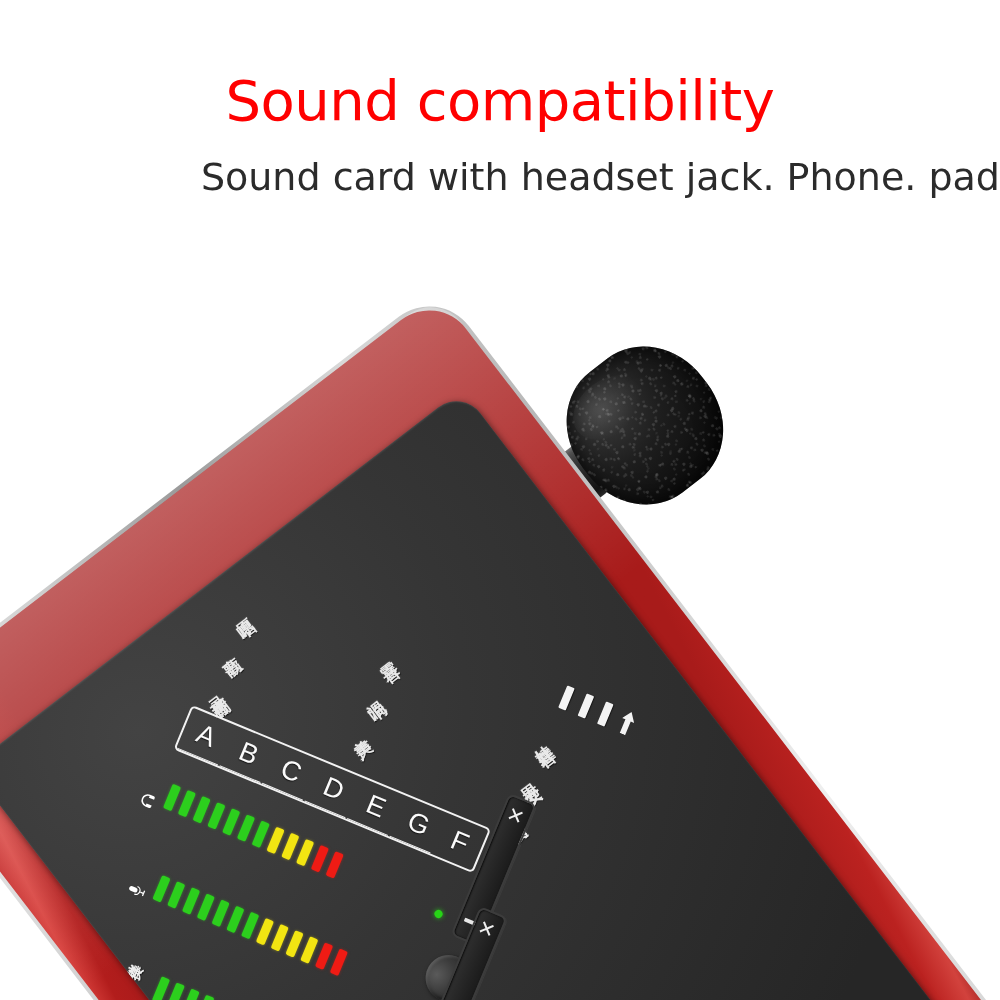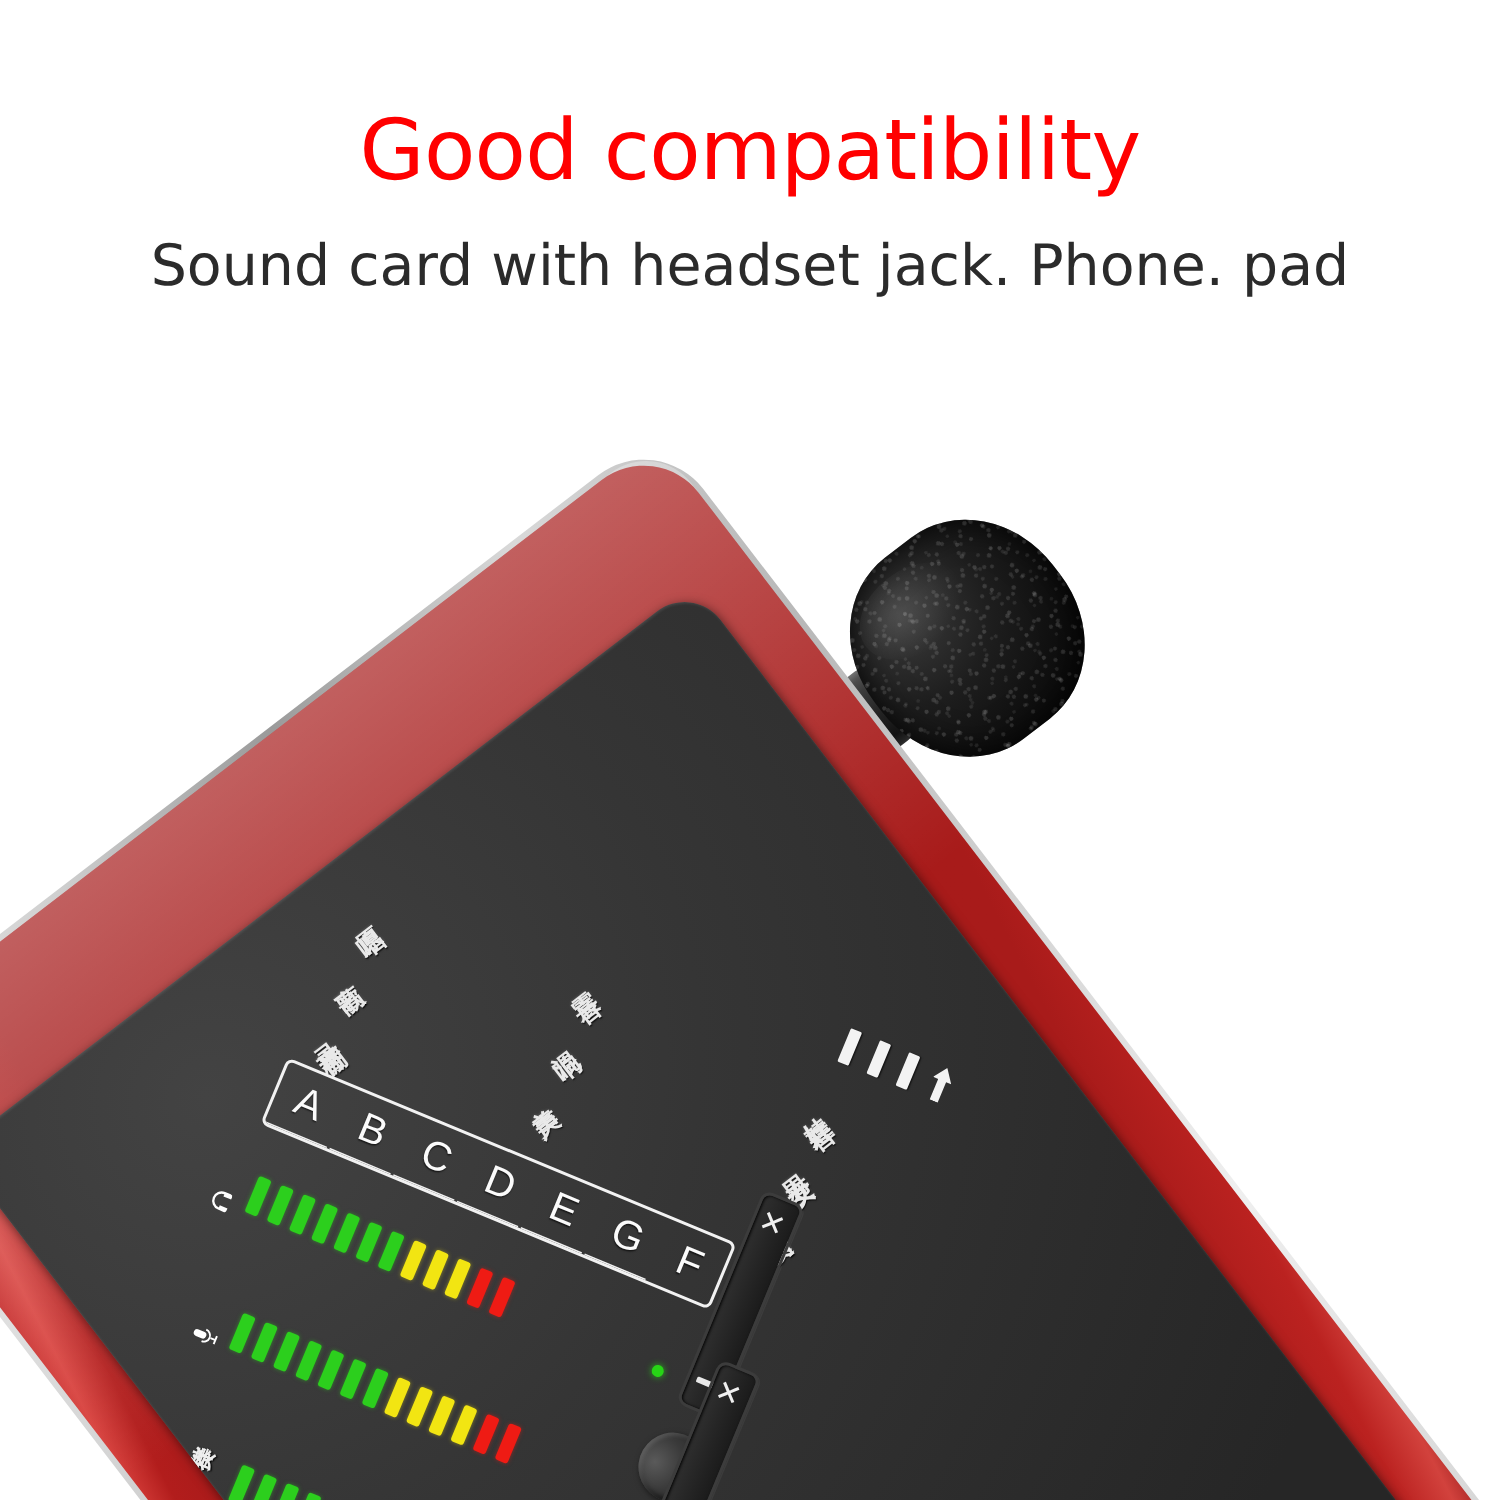--- a/index.html
+++ b/index.html
@@ -17,21 +17,21 @@
     position:absolute;left:0;right:0;top:72px;
     text-align:center;
     font-size:56px;font-weight:400;line-height:1.05;
     letter-spacing:-0.5px;
     color:#ff0000;
     font-family:"DejaVu Sans","Liberation Sans",sans-serif;
     white-space:nowrap;
   }
   .subhead{
     position:absolute;left:0;right:0;top:155px;
-    text-align:center;
+    text-align:right;
     font-size:38px;font-weight:400;
     color:#2b2b2b;
     font-family:"DejaVu Sans","Liberation Sans",sans-serif;
     white-space:nowrap;
   }
 
   
   #device-wrap{
     position:absolute;
     left:-190px; top:505px;
@@ -225,21 +225,21 @@
     position:absolute;left:12%;top:8%;width:52%;height:36%;
     border-radius:50%;
     background:radial-gradient(ellipse at 40% 40%, rgba(255,255,255,.10), rgba(255,255,255,0) 70%);
   }
 </style>
 </head>
 <body>
 
 <div id="stage">
 
-  <div class="headline">Good compatibility</div>
+  <div class="headline">Sound compatibility</div>
 
   <div class="subhead">Sound card with headset jack. Phone. pad</div>
 
   <div id="mic-wrap">
     <div class="mic-stem"></div>
     <div class="mic-head">
       <div class="mic-foam"></div>
       <div class="mic-hl"></div>
     </div>
   </div>

